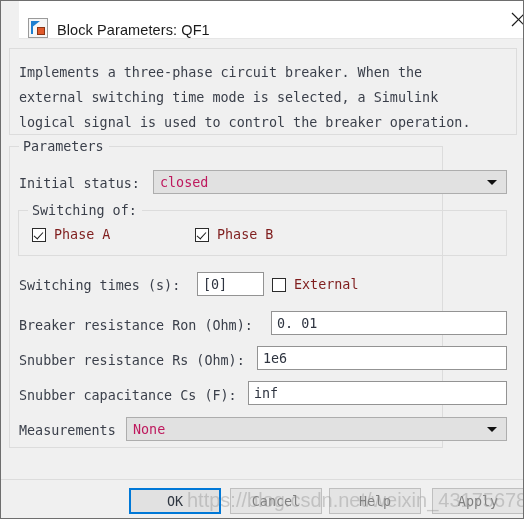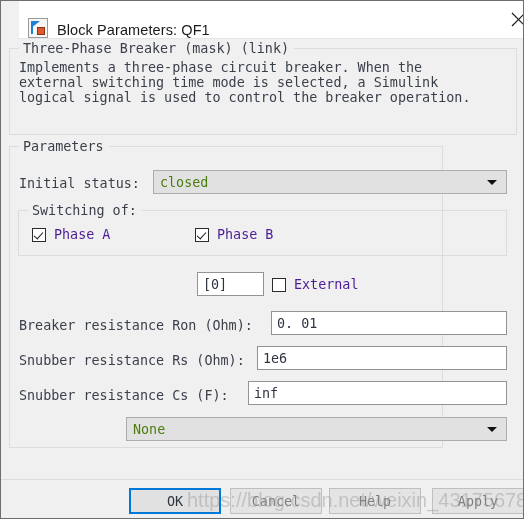--- a/index.html
+++ b/index.html
@@ -108,21 +108,21 @@
     width: 508px;
     height: 87px;
   }
   #desc-text {
     position: absolute;
     left: 9px;
     top: 11px;
     width: 492px;
     font-family: "DejaVu Sans Mono", monospace;
     font-size: 13.4px;
-    line-height: 15px;
+    line-height: 25px;
     color: #3a3f4a;
     white-space: pre-wrap;
   }
 
   
   #params-box {
     left: 8px;
     top: 145px;
     width: 434px;
     height: 302px;
@@ -151,21 +151,21 @@
     background: #e1e1e1;
     border: 1px solid #adadad;
     box-sizing: border-box;
     display: flex;
     align-items: center;
     cursor: default;
   }
   .combo .combo-value {
     font-family: "DejaVu Sans Mono", monospace;
     font-size: 13.4px;
-    color: #4d7c0f;
+    color: #be185d;
     margin-left: 6px;
     white-space: nowrap;
   }
   .combo .arrow {
     position: absolute;
     right: 9px;
     top: 50%;
     margin-top: -2px;
     width: 0; height: 0;
     border-left: 5px solid transparent;
@@ -210,21 +210,21 @@
     top: 1px;
     width: 4px;
     height: 8px;
     border: solid #1a1a1a;
     border-width: 0 1.6px 1.6px 0;
     transform: rotate(42deg);
   }
   .cbox-label {
     font-family: "DejaVu Sans Mono", monospace;
     font-size: 13.4px;
-    color: #4c1d95;
+    color: #7f1d1d;
     margin-left: 8px;
     white-space: nowrap;
   }
 
   
   #footer-sep {
     position: absolute;
     left: 0;
     top: 478px;
     width: 522px;
@@ -285,21 +285,20 @@
     <div class="title-text">Block Parameters: QF1</div>
     <div class="close-btn">
       <svg width="15" height="15" viewBox="0 0 15 15">
         <line x1="1" y1="1" x2="14" y2="14" stroke="#1b1b1b" stroke-width="1.2"></line>
         <line x1="14" y1="1" x2="1" y2="14" stroke="#1b1b1b" stroke-width="1.2"></line>
       </svg>
     </div>
   </div>
 
   <div class="groupbox" id="desc-box">
-    <div class="group-legend">Three-Phase Breaker (mask) (link)</div>
     <div id="desc-text">Implements a three-phase circuit breaker. When the
 external switching time mode is selected, a Simulink
 logical signal is used to control the breaker operation.</div>
   </div>
 
   <div class="groupbox" id="params-box">
     <div class="group-legend">Parameters</div>
 
     <div class="lbl" style="left:9px; top:28px;">Initial status:</div>
     <div class="combo" style="left:143px; top:23px; width:354px; height:24px;">
@@ -315,43 +314,45 @@
         <span class="cbox-label">Phase A</span>
       </div>
 
       <div class="checkrow" style="left:176px; top:16px;">
         <span class="cbox checked"></span>
         <span class="cbox-label">Phase B</span>
       </div>
 
     </div>
 
+    <div class="lbl" style="left:9px; top:130px;">Switching times (s):</div>
     <div class="textfield" style="left:187px; top:125px; width:67px; height:24px;">
       <span class="tf-value">[0]</span>
     </div>
     <div class="checkrow" style="left:262px; top:130px;">
       <span class="cbox"></span>
       <span class="cbox-label">External</span>
     </div>
 
     <div class="lbl" style="left:9px; top:170px;">Breaker resistance Ron (Ohm):</div>
     <div class="textfield" style="left:261px; top:164px; width:236px; height:24px;">
       <span class="tf-value">0. 01</span>
     </div>
 
     <div class="lbl" style="left:9px; top:205px;">Snubber resistance Rs (Ohm):</div>
     <div class="textfield" style="left:247px; top:199px; width:250px; height:24px;">
       <span class="tf-value">1e6</span>
     </div>
 
-    <div class="lbl" style="left:9px; top:240px;">Snubber resistance Cs (F):</div>
+    <div class="lbl" style="left:9px; top:240px;">Snubber capacitance Cs (F):</div>
     <div class="textfield" style="left:238px; top:234px; width:259px; height:24px;">
       <span class="tf-value">inf</span>
     </div>
 
+    <div class="lbl" style="left:9px; top:275px;">Measurements</div>
     <div class="combo" style="left:116px; top:270px; width:381px; height:24px;">
       <span class="combo-value">None</span>
       <span class="arrow"></span>
     </div>
   </div>
 
   <div id="footer-sep"></div>
 
   <div class="btn btn-default" id="ok-button">OK</div>
   <div class="btn btn-disabled" id="cancel-button">Cancel</div>

